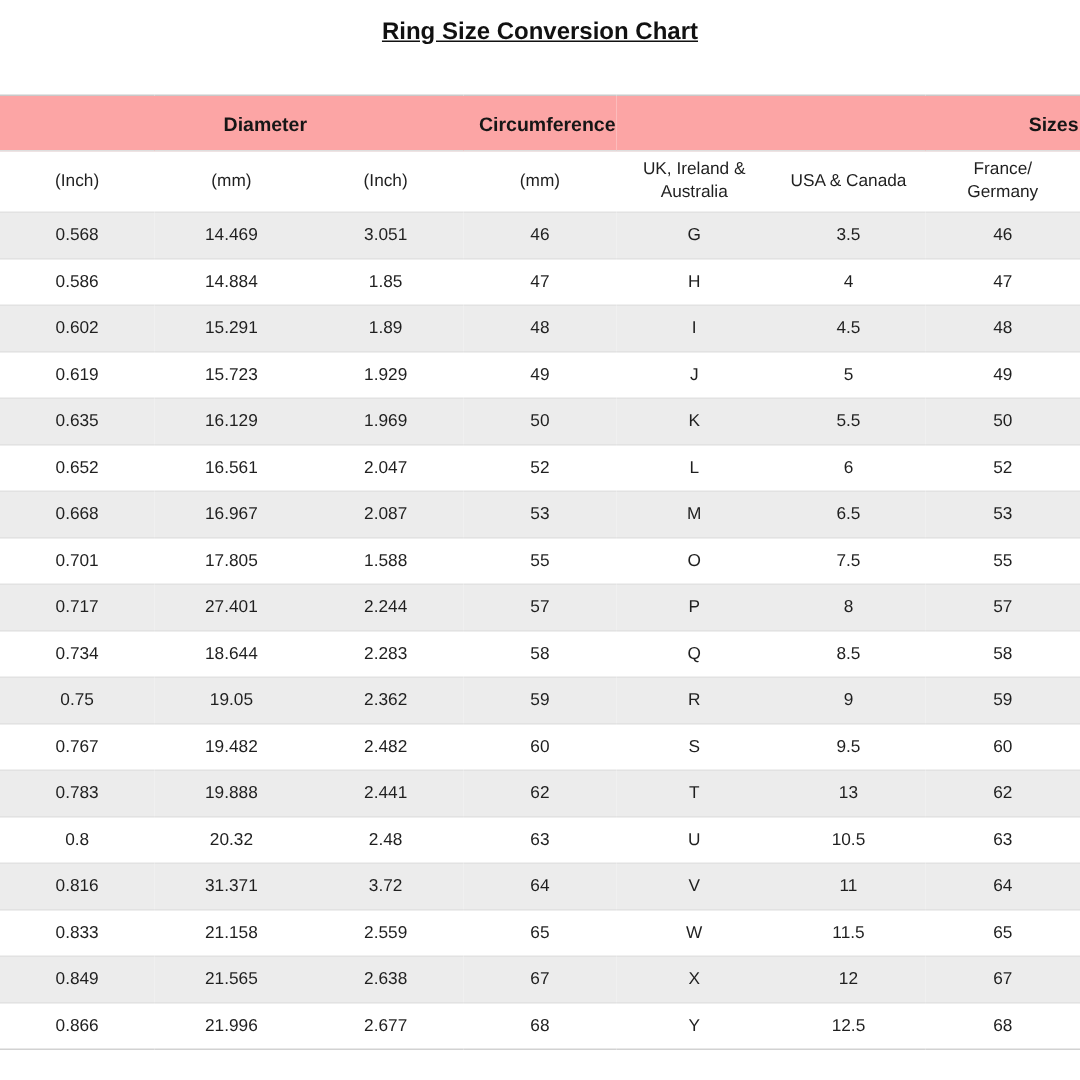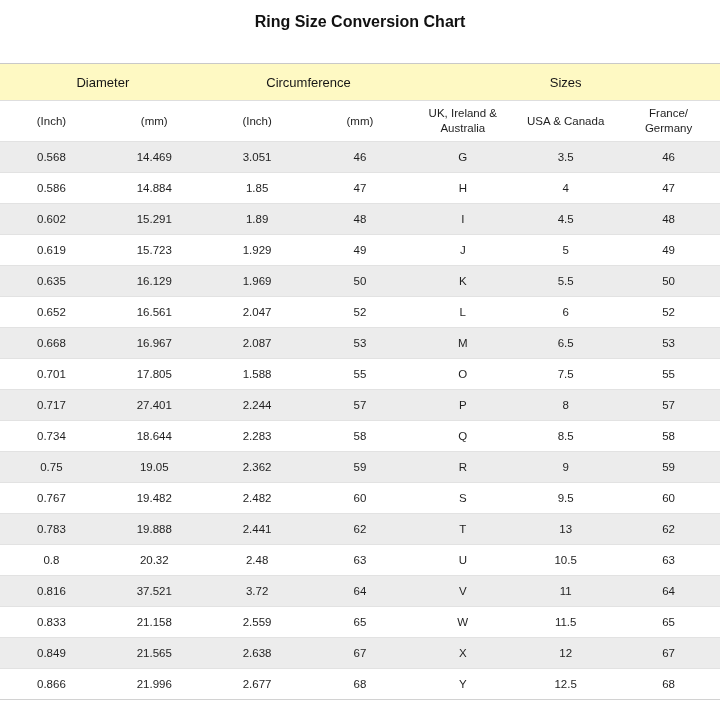--- a/index.html
+++ b/index.html
@@ -11,34 +11,35 @@
     font-family: "Liberation Sans", sans-serif;
     color: #1f1f1f;
     overflow: hidden;
   }
   h1.page-title {
     margin: 13px 0 0 0;
     text-align: center;
     font-size: 16px;
     font-weight: bold;
     color: #111111;
+    text-decoration: underline;
   }
   table.ring-table {
     width: 100%;
     border-collapse: collapse;
     table-layout: fixed;
     margin-top: 32px;
   }
   table.ring-table col { width: 14.2857%; }
   thead tr.group-row th {
-    background: #fef9c3;
+    background: #fca5a5;
     font-size: 13px;
-    font-weight: normal;
+    font-weight: bold;
     height: 34px;
-    text-align: center;
+    text-align: right;
     border-top: 1px solid #c9c9c9;
     border-bottom: 1px solid #dedede;
     color: #161616;
   }
   thead tr.sub-row th {
     background: #ffffff;
     font-weight: normal;
     font-size: 11.5px;
     height: 40px;
     text-align: center;
@@ -212,21 +213,21 @@
         <td>0.8</td>
         <td>20.32</td>
         <td>2.48</td>
         <td>63</td>
         <td>U</td>
         <td>10.5</td>
         <td>63</td>
       </tr>
       <tr>
         <td>0.816</td>
-        <td>37.521</td>
+        <td>31.371</td>
         <td>3.72</td>
         <td>64</td>
         <td>V</td>
         <td>11</td>
         <td>64</td>
       </tr>
       <tr>
         <td>0.833</td>
         <td>21.158</td>
         <td>2.559</td>

